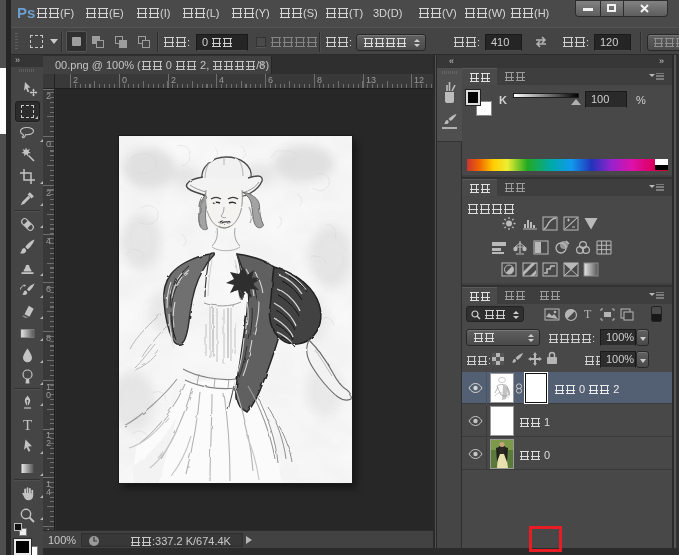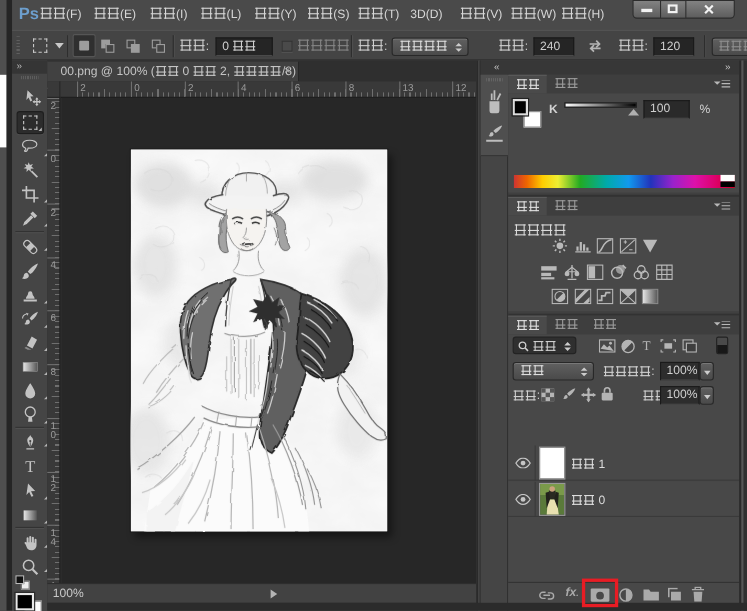--- a/index.html
+++ b/index.html
@@ -88,21 +88,21 @@
   <div class="inp" style="left:185px;top:6px;width:52px;height:17px;">0 <i class="z zs"></i><i class="z zs"></i></div>
 
   <div class="abs" style="left:245px;top:9px;width:10px;height:10px;background:#4a4a4a;border:1px solid #333;box-shadow:0 1px 0 #555"></div>
   <span class="lbl" style="left:259px;top:8px;color:#858585"><i class="z"></i><i class="z"></i><i class="z"></i><i class="z"></i></span>
   <div class="sep" style="left:308px;top:4px;height:20px"></div>
 
   <span class="lbl" style="left:314px;top:8px"><i class="z"></i><i class="z"></i>:</span>
   <div class="dd" style="left:345px;top:6px;width:70px;height:17px;padding-left:6px"><i class="z zs"></i><i class="z zs"></i><i class="z zs"></i><i class="z zs"></i><span class="ddar"></span></div>
 
   <span class="lbl" style="left:442px;top:8px"><i class="z"></i><i class="z"></i>:</span>
-  <div class="inp" style="left:474px;top:6px;width:37px;height:17px;">240</div>
+  <div class="inp" style="left:474px;top:6px;width:37px;height:17px;">410</div>
 
   <svg class="abs" style="left:523px;top:7px" width="14" height="14" viewBox="0 0 14 14">
       <path d="M2 5h8M8 2l3 3-3 3" stroke="#b5b5b5" stroke-width="1.5" fill="none"></path>
       <path d="M12 9H4M6 6l-3 3 3 3" stroke="#b5b5b5" stroke-width="1.5" fill="none"></path>
     </svg>
 
   <span class="lbl" style="left:551px;top:8px"><i class="z"></i><i class="z"></i>:</span>
   <div class="inp" style="left:583px;top:6px;width:37px;height:17px;">120</div>
   <div class="sep" style="left:629px;top:4px;height:20px"></div>
   <div class="dd" style="left:636px;top:6px;width:40px;height:17px;padding-left:5px;color:#8f8f8f"><i class="z zs"></i><i class="z zs"></i><i class="z zs"></i></div>
@@ -411,20 +411,27 @@
       <g stroke="#b9b9b9" fill="none" stroke-width="1">
         <path d="M42 178c-10 8-25 23-31 35M48 190c-8 8-19 21-25 31M15 234c8-2 19-10 25-19M36 208c-6 8-14 18-20 24"></path>
       </g>
       </g>
     </svg>
     </div>
   </div>
 
   <div class="abs" style="left:0;top:475px;width:390px;height:18px;background:#424242;border-top:1px solid #2d2d2d">
     <span class="lbl" style="left:5px;top:3px;color:#c9c9c9">100%</span>
+    <div class="abs" style="left:38px;top:2px;width:162px;height:14px;background:#383838;border:1px solid #2e2e2e">
+      <svg class="abs" style="left:6px;top:1px" width="12" height="12" viewBox="0 0 12 12">
+          <circle cx="6" cy="6" r="5" fill="#9a9a9a"></circle>
+          <path d="M6 2v4h3" stroke="#333" fill="none" stroke-width="1.2"></path>
+        </svg>
+      <span class="lbl" style="left:48px;top:1px;color:#c9c9c9"><i class="z zs"></i><i class="z zs"></i>:337.2 K/674.4K</span>
+    </div>
     <div class="abs tri-r" style="left:203px;top:5px"></div>
   </div>
 </div>
 
 <div class="abs" style="left:433px;top:55px;width:246px;height:500px;background:#404040" id="dock">
   <div class="abs" style="left:0;top:0;width:2px;height:500px;background:#2a2a2a"></div>
   <div class="abs" style="left:2px;top:0;width:1px;height:500px;background:#505050"></div>
   <div class="abs" style="left:3px;top:0;width:1px;height:500px;background:#2a2a2a"></div>
 
   <div class="abs" style="left:4px;top:0;width:235px;height:13px;background:#373737;color:#c9c9c9;font-size:9px;line-height:12px;">
@@ -619,20 +626,41 @@
     <svg class="abs" style="left:84px;top:64px" width="12" height="14" viewBox="0 0 12 14">
         <rect x="1" y="6" width="10" height="7" rx="1" fill="#b5b5b5"></rect>
         <path d="M3.5 6V4a2.5 2.5 0 015 0v2" fill="none" stroke="#b5b5b5" stroke-width="1.5"></path>
       </svg>
     <span class="lbl" style="left:122px;top:67px"><i class="z zs"></i><i class="z zs"></i>:</span>
     <div class="inp" style="left:138px;top:64px;width:36px;height:17px;background:#2d2d2d">100%</div>
     <div class="dd" style="left:174px;top:64px;width:13px;height:17px">
         <b style="position:absolute;left:3px;top:7px;border:3.5px solid transparent;border-top:4px solid #ccc;border-bottom:none"></b>
       </div>
 
+    <div class="abs" style="left:0;top:85px;width:210px;height:32px;background:#535f72;border-bottom:1px solid #3a3a3a">
+      <svg class="abs" style="left:6px;top:11px" width="15" height="10" viewBox="0 0 15 10">
+          <path d="M1 5C3 1.7 5.2.5 7.5.5S12 1.7 14 5c-2 3.3-4.2 4.5-6.5 4.5S3 8.3 1 5z" fill="none" stroke="#d5d5d5"></path>
+          <circle cx="7.5" cy="5" r="2.2" fill="#d5d5d5"></circle>
+        </svg>
+      <div class="abs" style="left:24px;top:0;width:1px;height:32px;background:#475366"></div>
+      <div class="abs" style="left:29px;top:2px;width:22px;height:28px;background:#fff;outline:1px solid #999" id="thumb1">
+          <svg width="22" height="28" viewBox="0 0 22 28">
+            <ellipse cx="11" cy="6" rx="3.5" ry="2.5" fill="none" stroke="#aaa" stroke-width=".6"></ellipse>
+            <path d="M6 12c2-2 8-2 10 0l2 8c-2 2-6 2-8 1zM7 13l-3 6M16 13c2 2 3 6 2 9" stroke="#999" stroke-width=".7" fill="none"></path>
+            <path d="M12 11c2 0 5 2 5 5l-2 9-4 1z" fill="#aaa" opacity=".7"></path>
+            <path d="M4 22c2-3 5-4 7-3M18 24c-2-2-4-2-6-1" stroke="#aaa" stroke-width=".6" fill="none"></path>
+          </svg>
+        </div>
+      <svg class="abs" style="left:53px;top:11px" width="8" height="11" viewBox="0 0 8 11">
+          <rect x="1.5" y="1" width="5" height="4.5" rx="2" fill="none" stroke="#ccc"></rect>
+          <rect x="1.5" y="5.5" width="5" height="4.5" rx="2" fill="none" stroke="#ccc"></rect>
+        </svg>
+      <div class="abs" style="left:63px;top:1px;width:22px;height:30px;background:#fff;border:1px solid #111;box-shadow:0 0 0 1px #fff"></div>
+      <span class="lbl" style="left:92px;top:11px;color:#ebebeb"><i class="z zs"></i><i class="z zs"></i> 0 <i class="z zs"></i><i class="z zs"></i> 2</span>
+    </div>
     <div class="abs" style="left:0;top:118px;width:210px;height:32px;background:#484848;border-bottom:1px solid #3a3a3a">
       <svg class="abs" style="left:6px;top:11px" width="15" height="10" viewBox="0 0 15 10">
           <path d="M1 5C3 1.7 5.2.5 7.5.5S12 1.7 14 5c-2 3.3-4.2 4.5-6.5 4.5S3 8.3 1 5z" fill="none" stroke="#c5c5c5"></path>
           <circle cx="7.5" cy="5" r="2.2" fill="#c5c5c5"></circle>
         </svg>
       <div class="abs" style="left:24px;top:0;width:1px;height:32px;background:#3a3a3a"></div>
       <div class="abs" style="left:29px;top:2px;width:22px;height:28px;background:#fff;outline:1px solid #999"></div>
       <span class="lbl" style="left:57px;top:11px;color:#dcdcdc"><i class="z zs"></i><i class="z zs"></i> 1</span>
     </div>
     <div class="abs" style="left:0;top:151px;width:210px;height:32px;background:#484848;border-bottom:1px solid #3a3a3a">
@@ -647,44 +675,20 @@
             <rect x="0" y="0" width="22" height="10" fill="#7a9a4a"></rect>
             <path d="M8 6h6v8H8z" fill="#2a2a22"></path>
             <circle cx="11" cy="4.5" r="2.5" fill="#caa27c"></circle>
             <path d="M7 14h8l2 14H6z" fill="#e8e0b0"></path>
             <path d="M5 8l3-1 1 7-3 8zM17 8l-3-1-1 7 3 8z" fill="#22221c"></path>
           </svg>
       </div>
       <span class="lbl" style="left:57px;top:11px;color:#dcdcdc"><i class="z zs"></i><i class="z zs"></i> 0</span>
     </div>
 
-    <div class="abs" style="left:0;top:242px;width:210px;height:22px;border-top:1px solid #333;background:#484848">
-      <svg class="abs" style="left:27px;top:7px" width="16" height="9" viewBox="0 0 16 9">
-          <path d="M7 7H4.5a2.8 2.8 0 110-5.6H7M9 2h2.5a2.8 2.8 0 110 5.6H9M5 4.2h6" stroke="#aaa" stroke-width="1.3" fill="none"></path>
-        </svg>
-      <span class="abs" style="left:52px;top:3px;color:#aaa;font-size:11px;font-style:italic;font-weight:bold">fx<span style="font-size:8px">.</span></span>
-      <div class="abs" style="left:75px;top:5px;width:17px;height:12px;background:#aaa;border-radius:1px">
-          <div class="abs" style="left:5px;top:2.5px;width:7px;height:7px;background:#484848;border-radius:50%"></div>
-        </div>
-      <svg class="abs" style="left:100px;top:4px" width="14" height="14" viewBox="0 0 14 14">
-          <circle cx="7" cy="7" r="5.5" fill="none" stroke="#aaa" stroke-width="1.3"></circle>
-          <path d="M7 1.5v11A5.5 5.5 0 007 1.5z" fill="#aaa"></path>
-        </svg>
-      <svg class="abs" style="left:122px;top:5px" width="16" height="12" viewBox="0 0 16 12">
-          <path d="M1 1h5l1.5 2H15v8H1z" fill="#aaa"></path>
-        </svg>
-      <svg class="abs" style="left:144px;top:4px" width="14" height="13" viewBox="0 0 14 13">
-          <path d="M4 4h9v8H4z" fill="#aaa"></path>
-          <path d="M2 9V1h8" fill="none" stroke="#aaa" stroke-width="1.4"></path>
-        </svg>
-      <svg class="abs" style="left:166px;top:3px" width="13" height="14" viewBox="0 0 13 14">
-          <path d="M1 3h11M4 3V1h5v2" stroke="#aaa" stroke-width="1.2" fill="none"></path>
-          <path d="M2.5 5h8l-.7 9H3.2z" fill="#aaa"></path>
-        </svg>
-    </div>
   </div>
   <div class="abs" style="left:4px;top:494px;width:235px;height:6px;background:#2b2b2b"></div>
 
   <div class="abs" style="left:239px;top:0;width:2px;height:500px;background:#2a2a2a"></div>
   <div class="abs" style="left:241px;top:0;width:2px;height:500px;background:#565656"></div>
   <div class="abs" style="left:243px;top:0;width:3px;height:500px;background:#303030"></div>
 
   <div class="abs" style="left:96px;top:471px;width:33px;height:26px;border:3px solid #e81c24;z-index:20"></div>
 </div>
 

